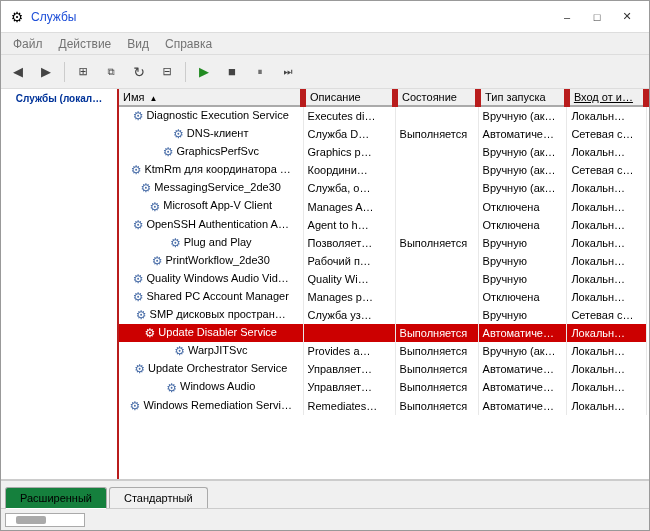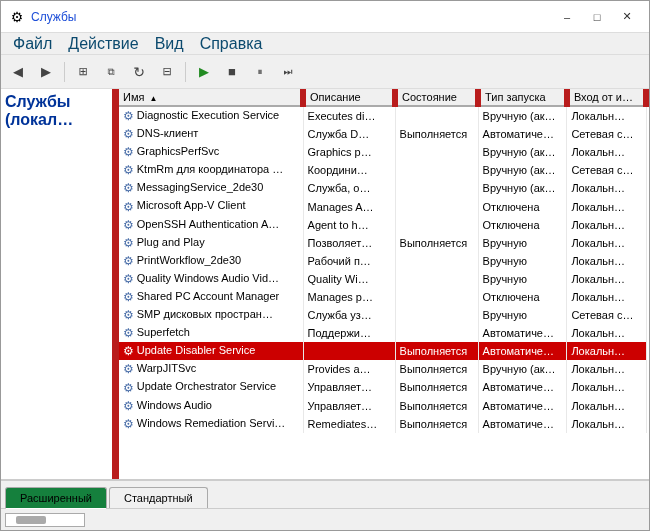--- a/index.html
+++ b/index.html
@@ -60,22 +60,22 @@
       background: #f0f0f0;
       height: 22px;
       display: flex;
       align-items: center;
       padding: 0 4px;
       border-bottom: 1px solid #ddd;
     }
     .menu-item {
       padding: 2px 8px;
       cursor: pointer;
-      font-size: 16px;
-      color: #0c4a6e;
+      font-size: 12px;
+      color: #737373;
     }
 
     
     .toolbar {
       background: #f0f0f0;
       height: 34px;
       display: flex;
       align-items: center;
       padding: 0 4px;
       border-bottom: 1px solid #ddd;
@@ -97,26 +97,26 @@
       display: flex;
       flex: 1;
       overflow: hidden;
       border-bottom: 1px solid #ccc;
     }
 
     
     .sidebar {
       width: 118px;
       background: #fff;
-      border-right: 7px solid #b91c1c;
+      border-right: 2px solid #b91c1c;
       padding: 4px;
       display: flex;
       align-items: flex-start;
       justify-content: center;
-      font-size: 16px;
+      font-size: 10px;
       color: #003399;
       font-weight: bold;
       cursor: pointer;
     }
 
     
     .services-area {
       flex: 1;
       display: flex;
       flex-direction: column;
@@ -160,25 +160,25 @@
       overflow: hidden;
       text-overflow: ellipsis;
       max-width: 120px;
     }
     .services-table tr.selected td {
       background: #cc0000 !important;
       color: #fff !important;
     }
 
     
-    .col-name { width: 170px; }
+    .col-name { width: 170px; text-align: center; }
     .col-desc { width: 85px; }
     .col-status { width: 70px; }
     .col-startup { width: 80px; }
-    .col-login { width: 65px; }
+    .col-login { width: 65px; text-decoration: underline; }
 
     
     .bottom-tabs {
       height: 28px;
       background: #f0f0f0;
       display: flex;
       align-items: flex-end;
       border-top: 1px solid #ccc;
       padding: 0 4px;
     }
@@ -369,27 +369,20 @@
                 <td>Отключена</td>
                 <td>Локальн…</td>
               </tr>
               <tr>
                 <td class="col-name"><span style="margin-right: 3px; font-size: 12px; vertical-align: middle; color: rgb(74, 110, 168);">⚙</span><span>SMP дисковых простран…</span></td>
                 <td>Служба уз…</td>
                 <td></td>
                 <td>Вручную</td>
                 <td>Сетевая с…</td>
               </tr>
-              <tr>
-                <td class="col-name"><span style="margin-right: 3px; font-size: 12px; vertical-align: middle; color: rgb(74, 110, 168);">⚙</span><span>Superfetch</span></td>
-                <td>Поддержи…</td>
-                <td></td>
-                <td>Автоматиче…</td>
-                <td>Локальн…</td>
-              </tr>
               <tr class="selected">
                 <td class="col-name"><span style="margin-right: 3px; font-size: 12px; vertical-align: middle;">⚙</span><span>Update Disabler Service</span></td>
                 <td></td>
                 <td>Выполняется</td>
                 <td>Автоматиче…</td>
                 <td>Локальн…</td>
               </tr>
               <tr>
                 <td class="col-name"><span style="margin-right: 3px; font-size: 12px; vertical-align: middle; color: rgb(74, 110, 168);">⚙</span><span>WarpJITSvc</span></td>
                 <td>Provides a…</td>

